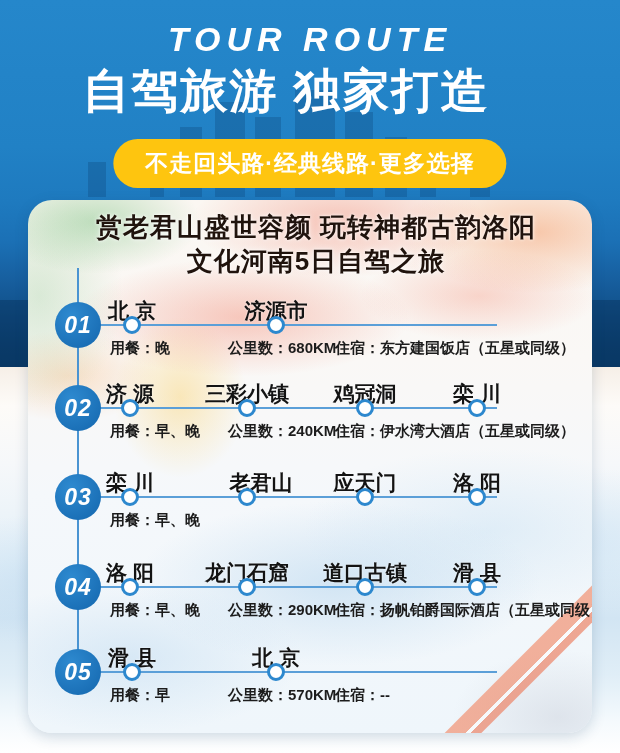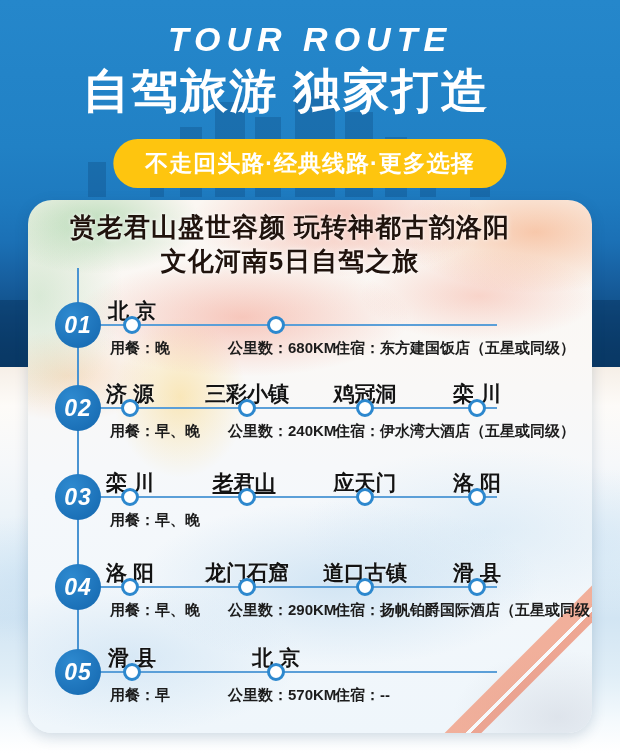--- a/index.html
+++ b/index.html
@@ -52,21 +52,21 @@
       radial-gradient(ellipse 270px 110px at 55% 72%,rgba(183,214,238,.55),transparent 75%),
       radial-gradient(ellipse 230px 100px at 18% 86%,rgba(190,218,240,.50),transparent 75%),
       radial-gradient(ellipse 250px 110px at 82% 62%,rgba(198,224,242,.45),transparent 75%),
       radial-gradient(ellipse 140px 90px at 94% 97%,rgba(205,210,220,.5),transparent 75%),
       linear-gradient(180deg,#fbf7f2 0%,#faf8f6 30%,#f5f8fb 55%,#eff6fb 100%);}
   .flag-stripe{position:absolute;left:317px;top:458px;width:360px;height:26px;transform:rotate(-45deg);
     background:linear-gradient(180deg,rgba(241,148,118,.72) 0 58%,rgba(255,255,255,.55) 58% 70%,rgba(236,128,98,.68) 70% 100%);}
 
   .card-title{position:absolute;left:0;width:524px;text-align:center;color:#20130d;
     font-size:26px;font-weight:900;letter-spacing:1px;white-space:nowrap;
-    text-shadow:0 0 3px rgba(255,255,255,.85),0 0 6px rgba(255,255,255,.6);}
+    text-shadow:0 0 3px rgba(255,255,255,.85),0 0 6px rgba(255,255,255,.6);padding-left:26px;}
   .card-title.line1{top:10px;}
   .card-title.line2{top:44px;}
 
   .v-line{position:absolute;left:49px;top:68px;width:2px;height:404px;background:#4a94d2;}
 
   .day-row{position:absolute;left:0;width:484px;height:72px;}
   .route-line{position:absolute;left:50px;top:29px;width:419px;height:2px;background:#5b9fd8;}
   .day-badge{position:absolute;left:27px;top:7px;width:46px;height:46px;border-radius:50%;
     background:radial-gradient(circle at 35% 30%,#2e8ad0,#1a6fb6 75%);
     display:flex;align-items:center;justify-content:center;}
@@ -101,20 +101,21 @@
     <div class="card-title line2">文化河南5日自驾之旅</div>
     <div class="v-line"></div>
     <div id="rows">
         <div class="day-row" style="top: 95px;">
           <div class="route-line"></div>
           <div class="day-badge">
             <span>01</span>
           </div>
           <div class="city-name" style="left: 34px;">北 京</div>
           <div class="stop-dot" style="left: 95px;"></div>
+          <div class="city-name" style="left: 178px;">济源市</div>
           <div class="stop-dot" style="left: 239px;"></div>
           <div class="detail meals">用餐：晚</div>
           <div class="detail km">公里数：680KM</div>
           <div class="detail stay">住宿：东方建国饭店（五星或同级）</div>
         </div>
         <div class="day-row" style="top: 178px;">
           <div class="route-line"></div>
           <div class="day-badge">
             <span>02</span>
           </div>
@@ -130,21 +131,21 @@
           <div class="detail km">公里数：240KM</div>
           <div class="detail stay">住宿：伊水湾大酒店（五星或同级）</div>
         </div>
         <div class="day-row" style="top: 267px;">
           <div class="route-line"></div>
           <div class="day-badge">
             <span>03</span>
           </div>
           <div class="city-name" style="left: 32px;">栾 川</div>
           <div class="stop-dot" style="left: 93px;"></div>
-          <div class="city-name" style="left: 146px; text-decoration: underline;">老君山</div>
+          <div class="city-name" style="left: 163px;">老君山</div>
           <div class="stop-dot" style="left: 210px;"></div>
           <div class="city-name" style="left: 267px;">应天门</div>
           <div class="stop-dot" style="left: 328px;"></div>
           <div class="city-name" style="left: 379px;">洛 阳</div>
           <div class="stop-dot" style="left: 440px;"></div>
           <div class="detail meals">用餐：早、晚</div>
         </div>
         <div class="day-row" style="top: 357px;">
           <div class="route-line"></div>
           <div class="day-badge">

